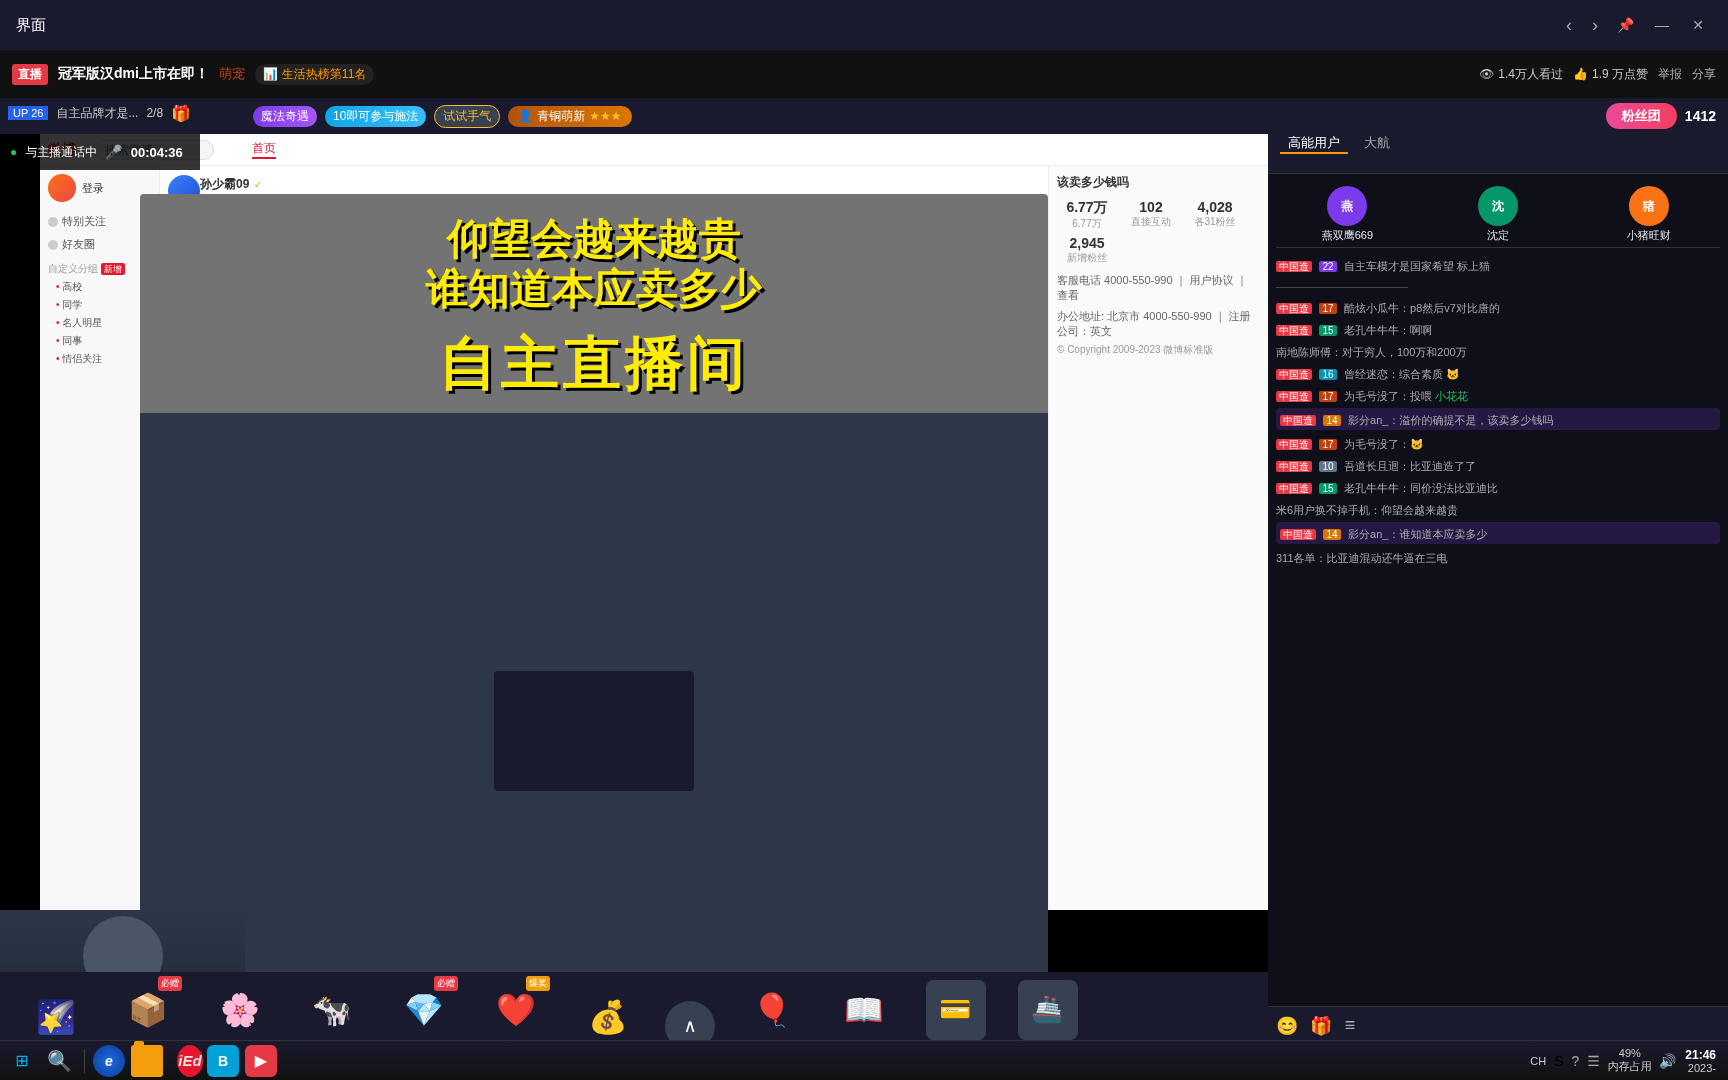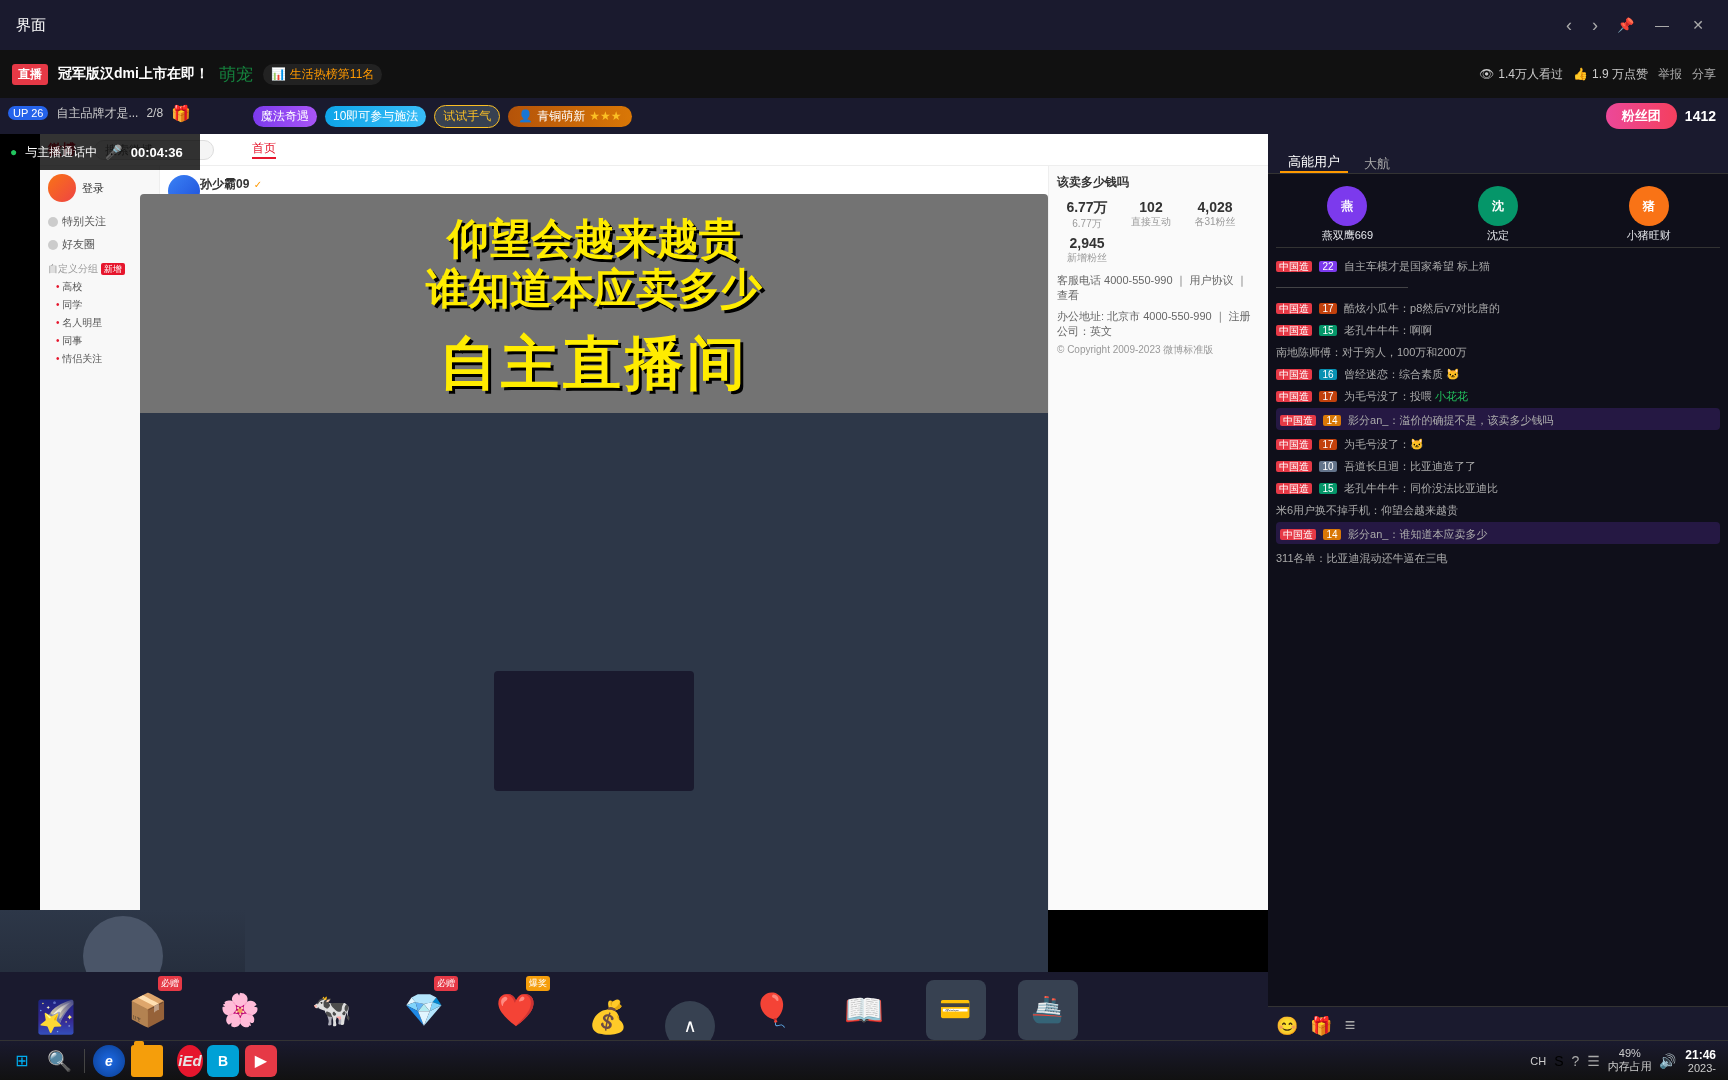--- a/index.html
+++ b/index.html
@@ -6,34 +6,34 @@
     body { width: 1728px; height: 1080px; overflow: hidden; background: #1a1a2e; font-family: 'Microsoft YaHei', sans-serif; position: relative; }
     .nav-btn { color: #aaa; background: none; border: none; cursor: pointer; font-size: 18px; padding: 0 6px; }
 
     
     .stream-bar {
       position: absolute; top: 50px; left: 0; right: 0; height: 48px;
       background: #111; display: flex; align-items: center; padding: 0 12px; gap: 10px; z-index: 99;
     }
     .live-badge { background: #e63946; color: #fff; font-size: 12px; padding: 2px 6px; border-radius: 3px; font-weight: bold; }
     .stream-title { color: #fff; font-size: 14px; font-weight: bold; }
-    .cute-badge { color: #15803d; font-size: 17px; }
+    .cute-badge { color: #c2410c; font-size: 13px; }
     .hot-badge { background: #222; color: #f90; font-size: 12px; padding: 2px 8px; border-radius: 12px; display: flex; align-items: center; gap: 4px; }
     .hot-icon { color: #f90; }
     .spacer { flex: 1; }
     .stat-item { color: #ccc; font-size: 12px; display: flex; align-items: center; gap: 4px; }
     .report-btn { color: #aaa; font-size: 12px; cursor: pointer; }
     .share-btn { color: #aaa; font-size: 12px; cursor: pointer; }
 
     
     .follow-bar {
       position: absolute; top: 98px; left: 0; width: 245px; height: 30px;
       background: #1a1a2e; display: flex; align-items: center; padding: 0 8px; gap: 8px; z-index: 99;
     }
-    .up-badge { background: #2563eb; color: #fff; font-size: 11px; padding: 1px 5px; border-radius: 7px; }
+    .up-badge { background: #2563eb; color: #fff; font-size: 11px; padding: 1px 5px; border-radius: 0; }
     .follow-text { color: #ccc; font-size: 12px; }
     .page-indicator { color: #ccc; font-size: 12px; }
 
     
     .gift-bar {
       position: absolute; top: 98px; left: 245px; right: 460px; height: 36px;
       background: #1a1a2e; display: flex; align-items: center; padding: 0 8px; gap: 8px; z-index: 99;
     }
     .gift-tag { background: linear-gradient(90deg, #7c3aed, #a855f7); color: #fff; font-size: 12px; padding: 2px 8px; border-radius: 12px; }
     .gift-tag2 { background: linear-gradient(90deg, #0ea5e9, #38bdf8); color: #fff; font-size: 12px; padding: 2px 8px; border-radius: 12px; cursor: pointer; }
@@ -131,21 +131,21 @@
     .call-text { color: #fff; font-size: 12px; }
     .mic-icon { color: #22c55e; font-size: 14px; }
     .call-timer { color: #fff; font-size: 13px; font-weight: bold; }
 
     
     .chat-sidebar {
       position: absolute; top: 134px; right: 0; width: 460px; bottom: 0;
       background: #0f0f1a; display: flex; flex-direction: column;
     }
     .chat-header {
-      height: 40px; background: #1a1a2e; display: flex; align-items: flex-end; padding: 0 12px; gap: 8px;
+      height: 40px; background: #1a1a2e; display: flex; align-items: flex-start; padding: 0 12px; gap: 8px;
       border-bottom: 1px solid #333;
     }
     .chat-tab { color: #aaa; font-size: 13px; cursor: pointer; padding: 0 8px; }
     .chat-tab.active { color: #fff; border-bottom: 2px solid #f90; }
 
     .chat-messages { flex: 1; overflow-y: hidden; padding: 8px; display: flex; flex-direction: column; gap: 4px; }
     .chat-msg { display: flex; align-items: flex-start; gap: 6px; }
     .chat-msg-content { flex: 1; }
     .china-badge { background: #e63946; color: #fff; font-size: 10px; padding: 0 3px; border-radius: 2px; margin-right: 3px; }
     .level-badge { color: #fff; font-size: 10px; padding: 0 3px; border-radius: 2px; margin-right: 3px; }

